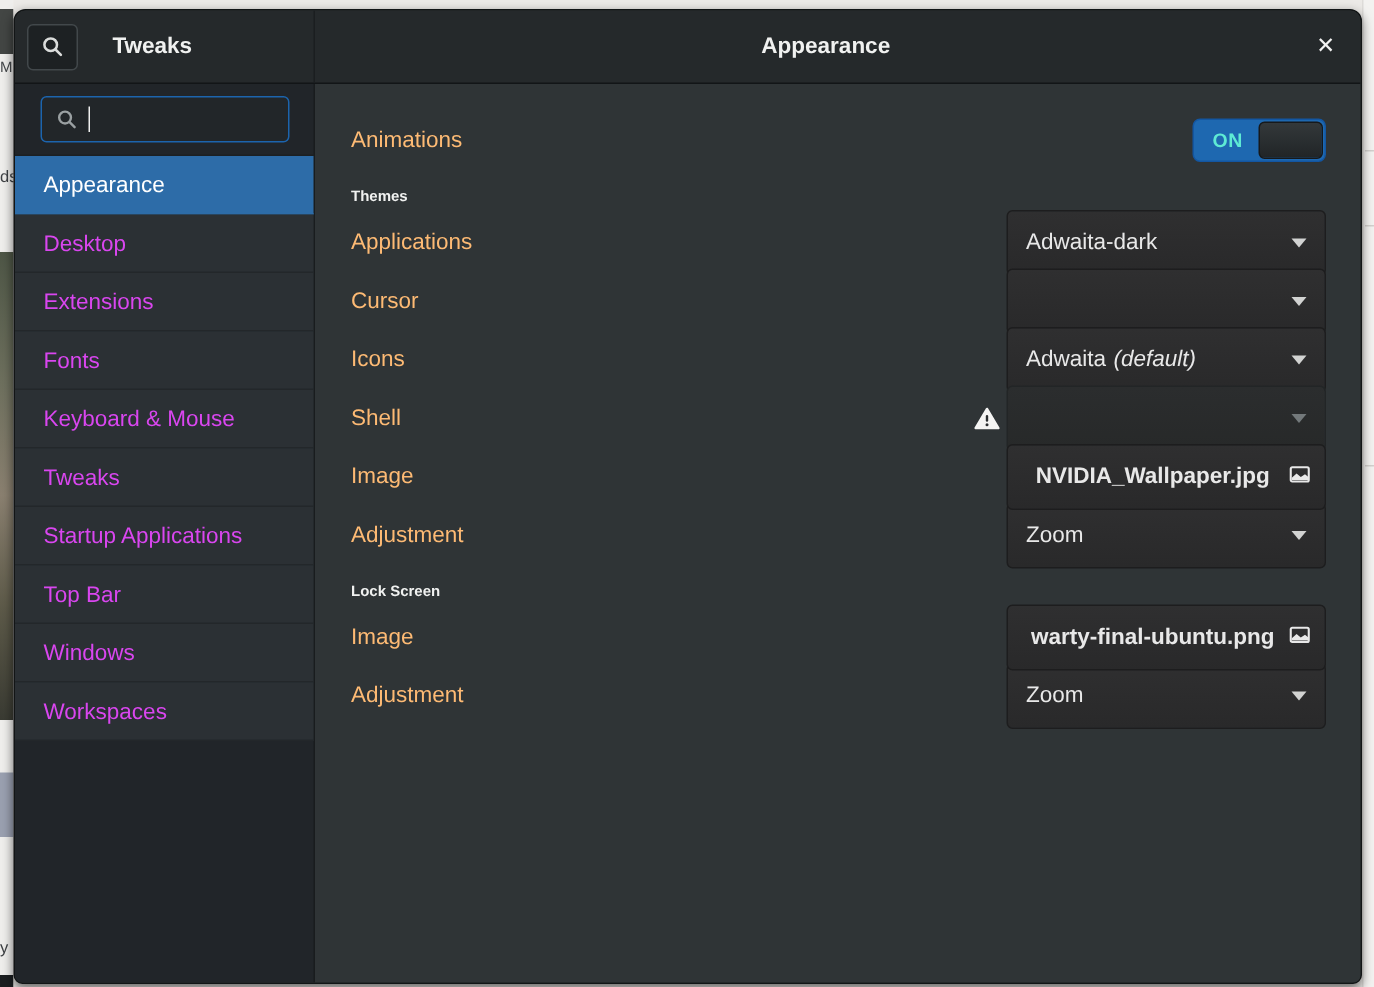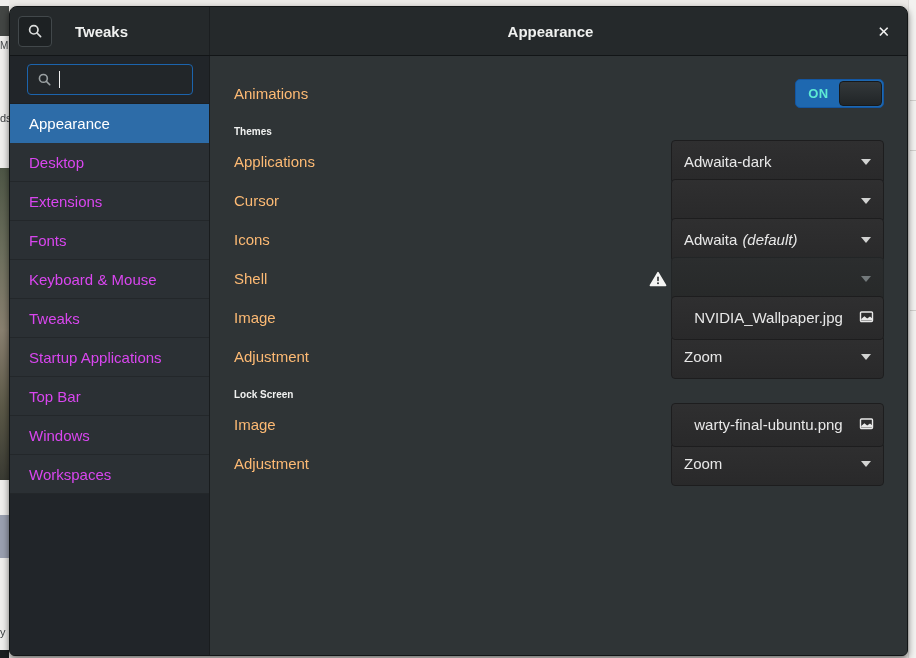--- a/index.html
+++ b/index.html
@@ -77,21 +77,21 @@
   .dd-arrow { margin-left:auto; width:0; height:0;
               border-left:5px solid transparent; border-right:5px solid transparent;
               border-top:6px solid #d2d3d2; }
   .dd-suffix { font-style:italic; margin-left:5px; }
   .dropdown.disabled { color:#808486; background:linear-gradient(180deg,#2b2d2e,#272929);
                        border-color:#222526; cursor:default; }
   .dropdown.disabled .dd-arrow { border-top-color:#73797b; }
   .filebtn { position:relative; display:flex; align-items:center; justify-content:center;
              padding:0 28px 0 10px; background:linear-gradient(180deg,#2f2f30,#29292a);
              border:1px solid #1d1d1e; border-radius:4px; color:#e8e8e8; font-size:15px;
-             white-space:nowrap; cursor:pointer; }
+             white-space:nowrap; cursor:pointer;font-weight:bold; }
   .filebtn .file-icon { position:absolute; right:8px; top:50%; transform:translateY(-50%); }
   .warn-icon { margin-left:auto; margin-right:4px; display:flex; align-items:center; }
   .shell-row .control { margin-left:0; }
 </style>
 </head>
 <body>
 
 <div class="bg-left">
   <div class="frag frag-dark-top"></div>
   <div class="frag frag-m">M</div>

